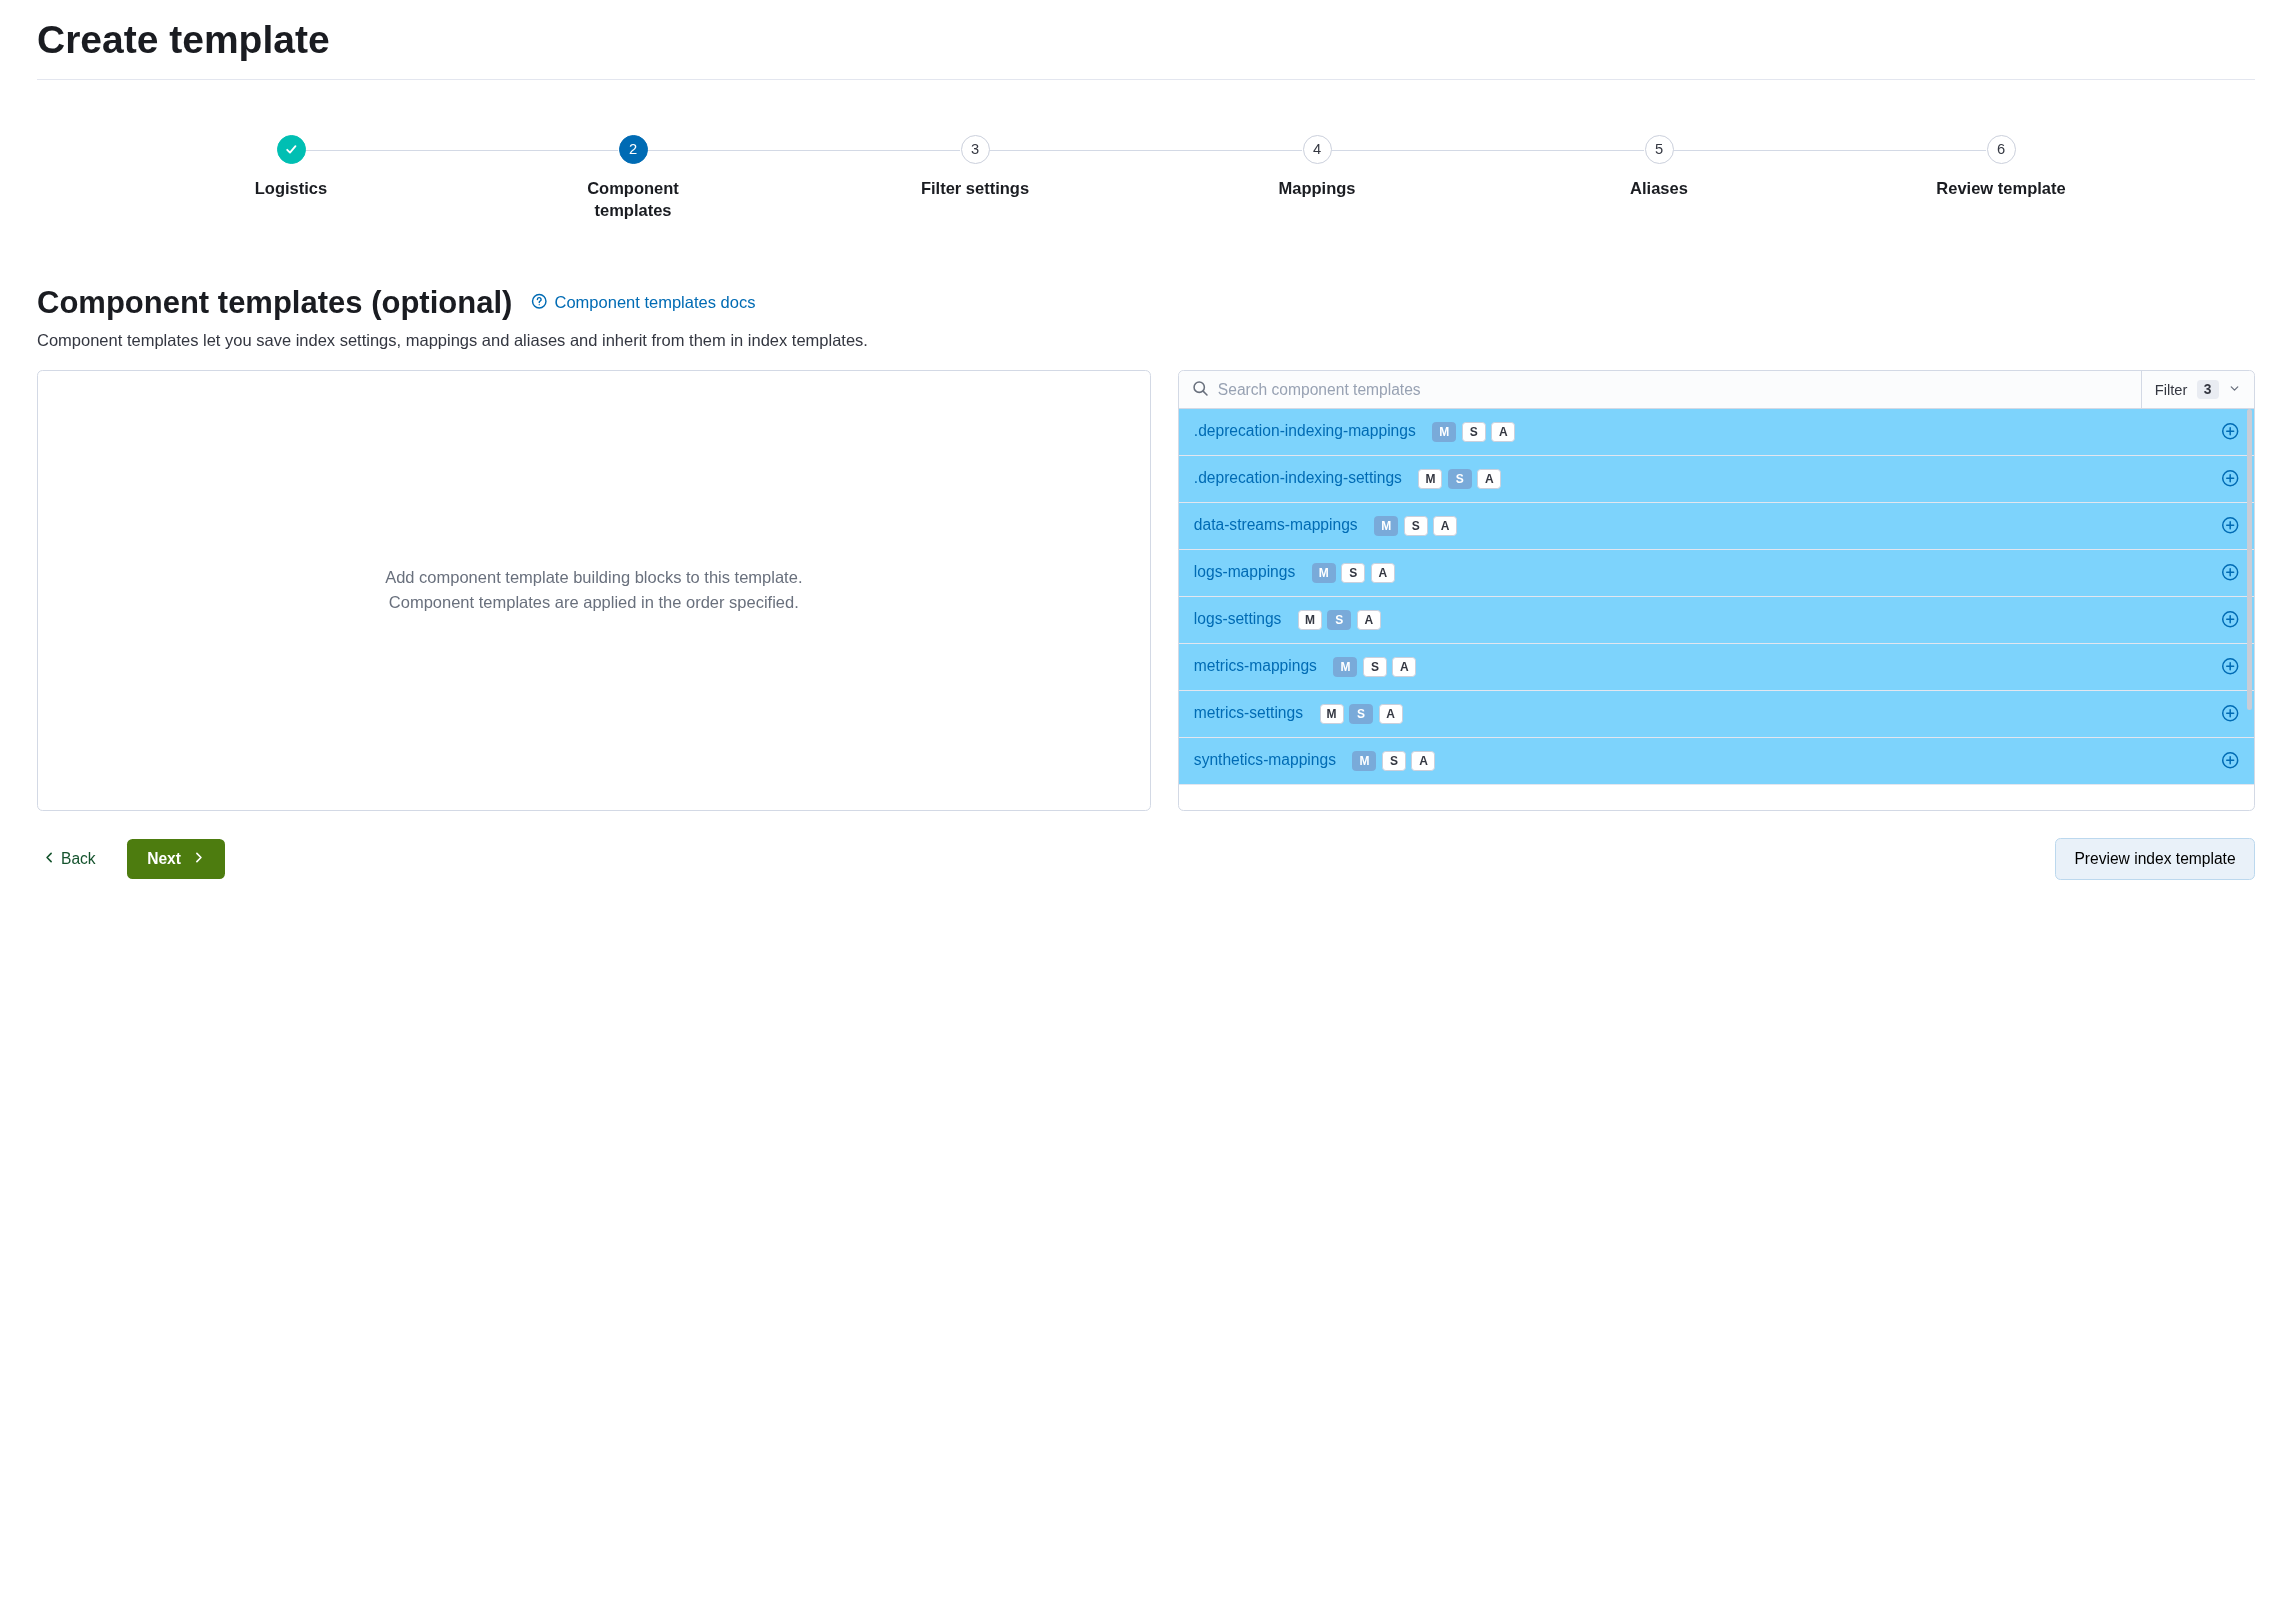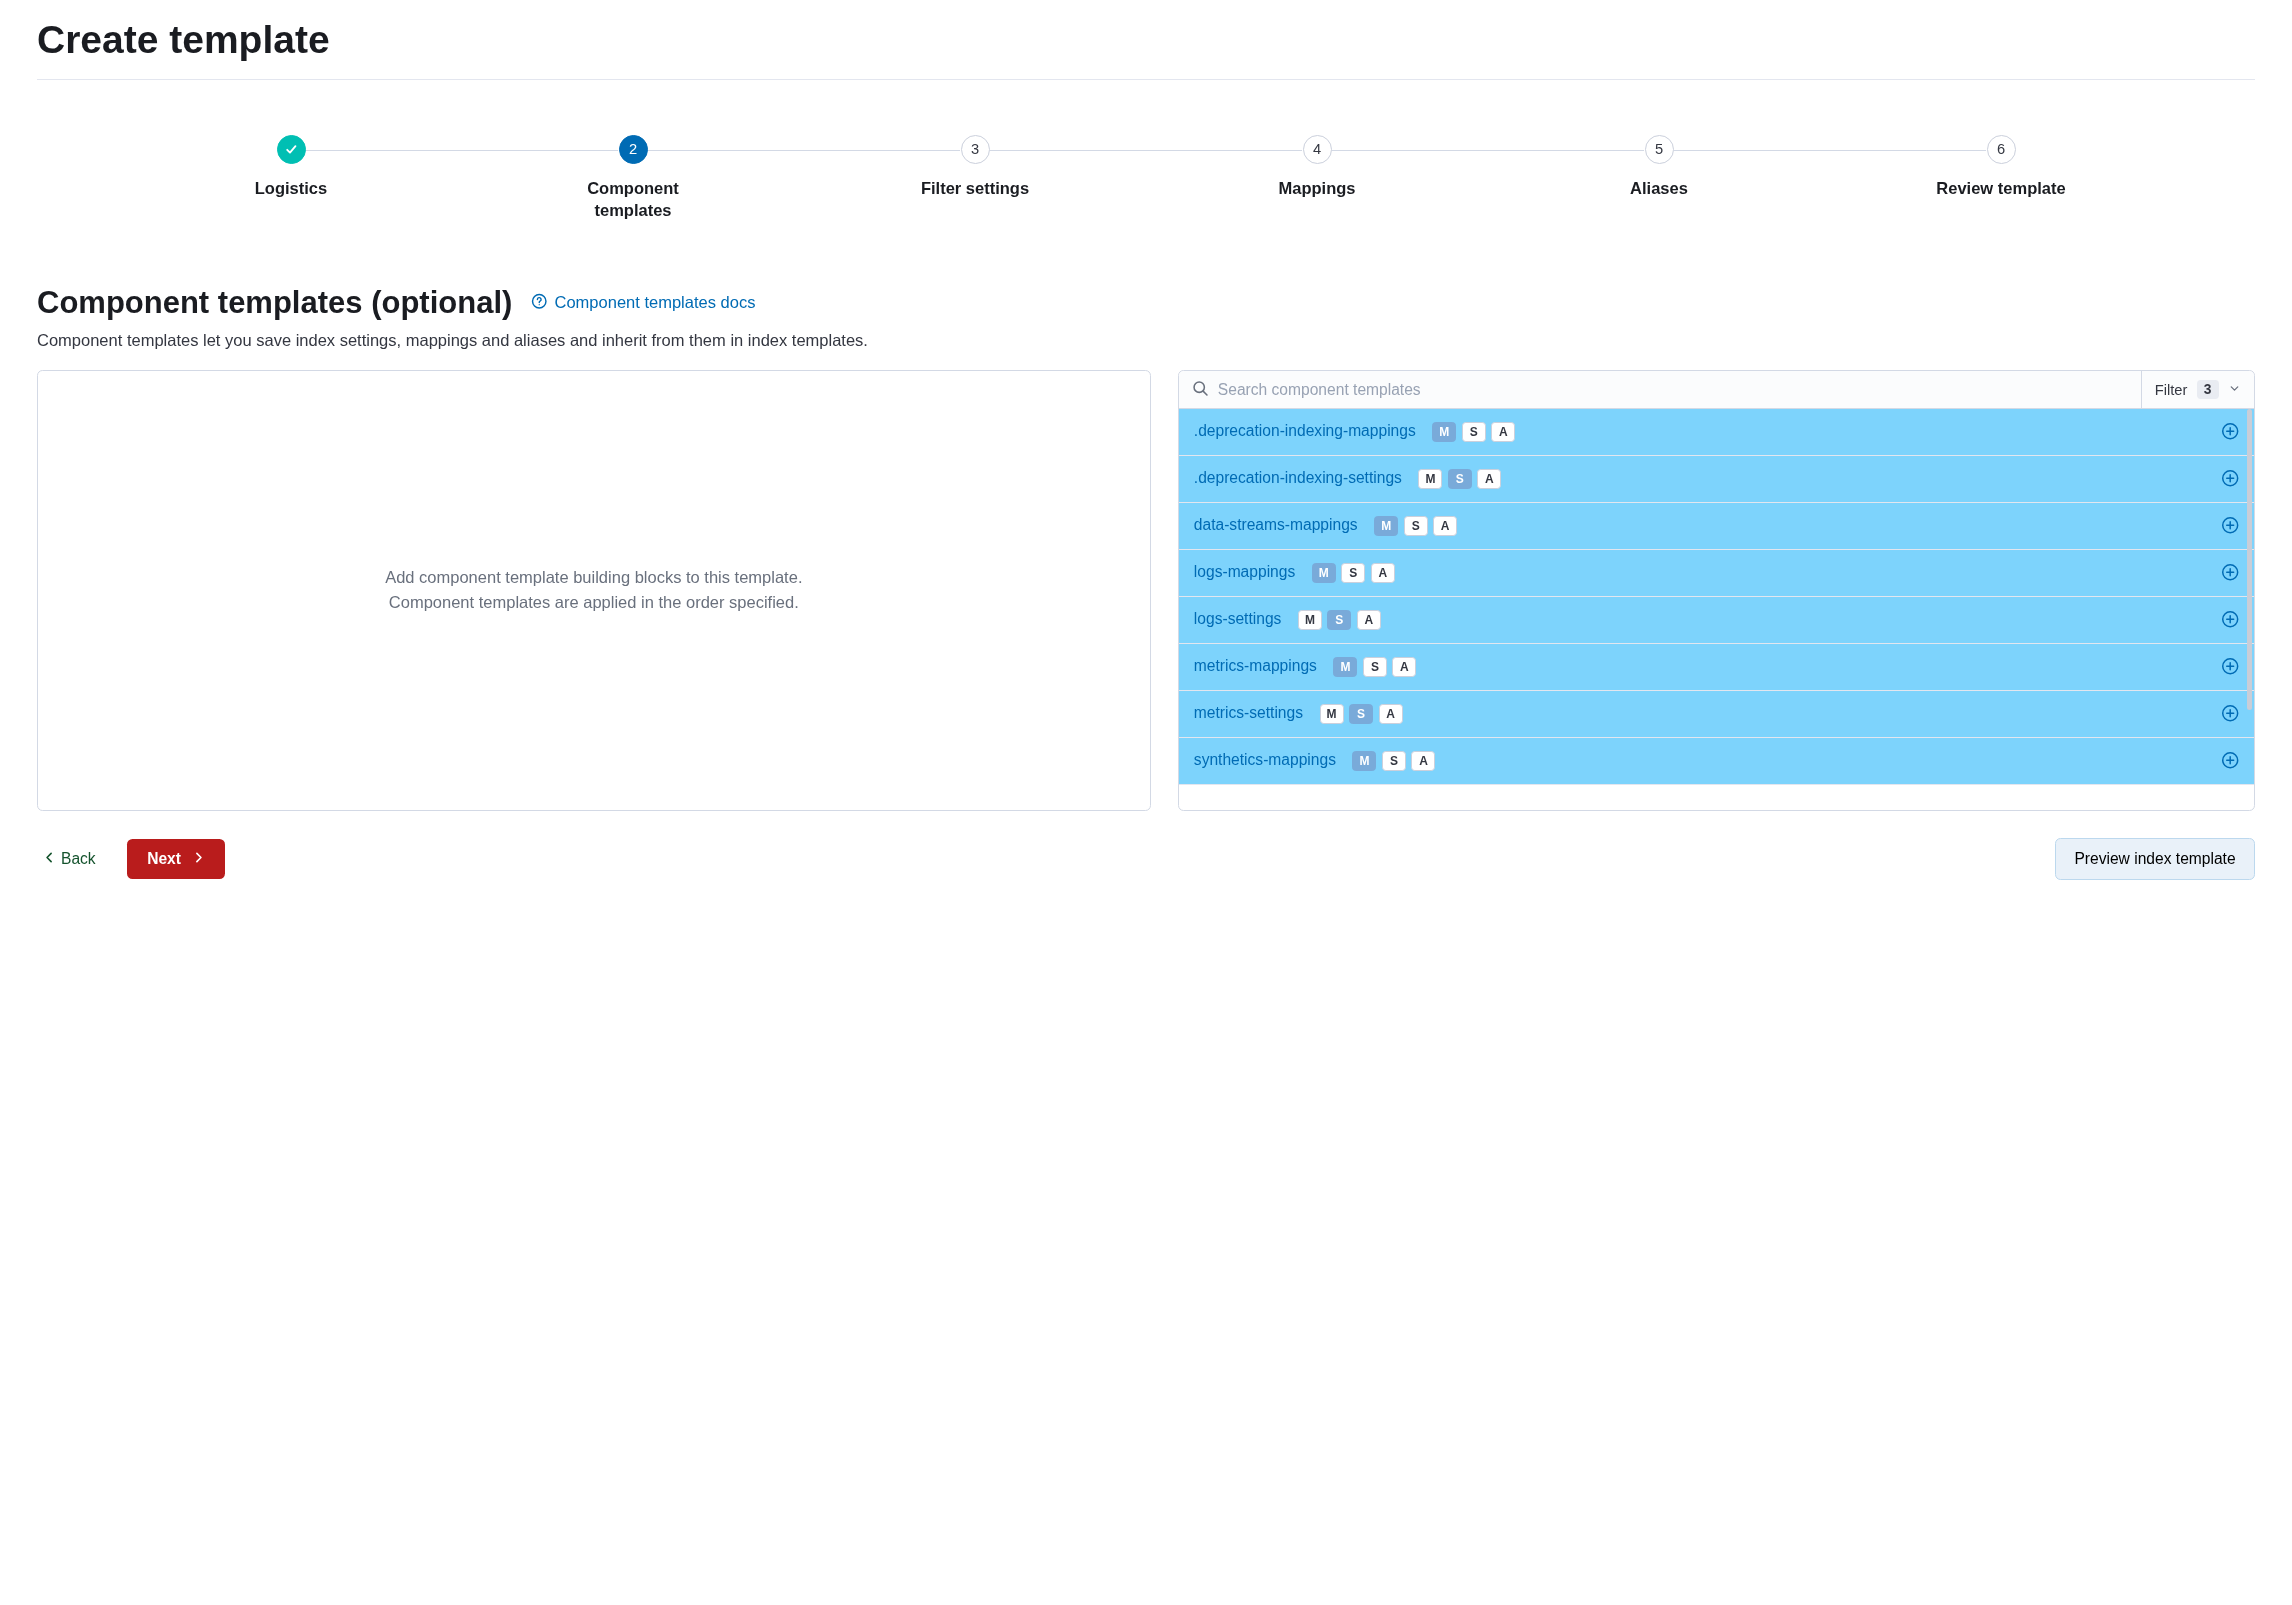--- a/index.html
+++ b/index.html
@@ -253,21 +253,21 @@
     font-size: 15.6px;
     font-weight: 500;
     cursor: pointer;
     padding: 9.2px 5.5px;
   }
   .btn-text svg { width: 13px; height: 13px; }
   .btn-primary {
     display: inline-flex;
     align-items: flex-start;
     gap: 11px;
-    background: #b91c1c;
+    background: #4d7c0f;
     color: #fff;
     border-radius: 5.5px;
     padding: 11px 20px;
     font-size: 15.6px;
     font-weight: 600;
     cursor: pointer;
   }
   .btn-primary svg { width: 13px; height: 13px; }
   .footer-spacer { flex: 1; }
   .btn-secondary {

